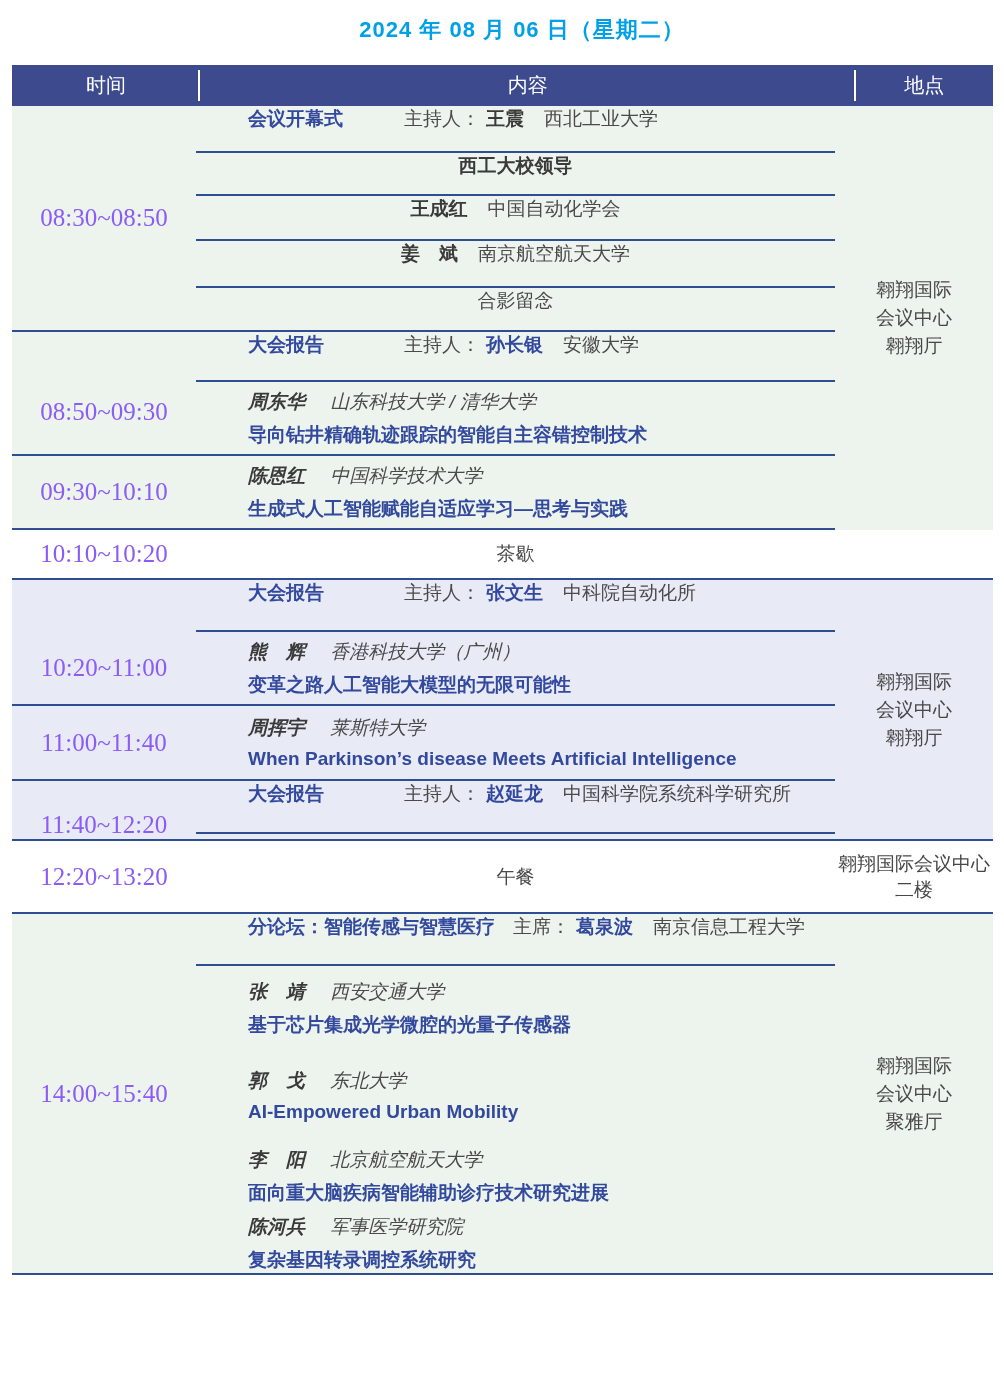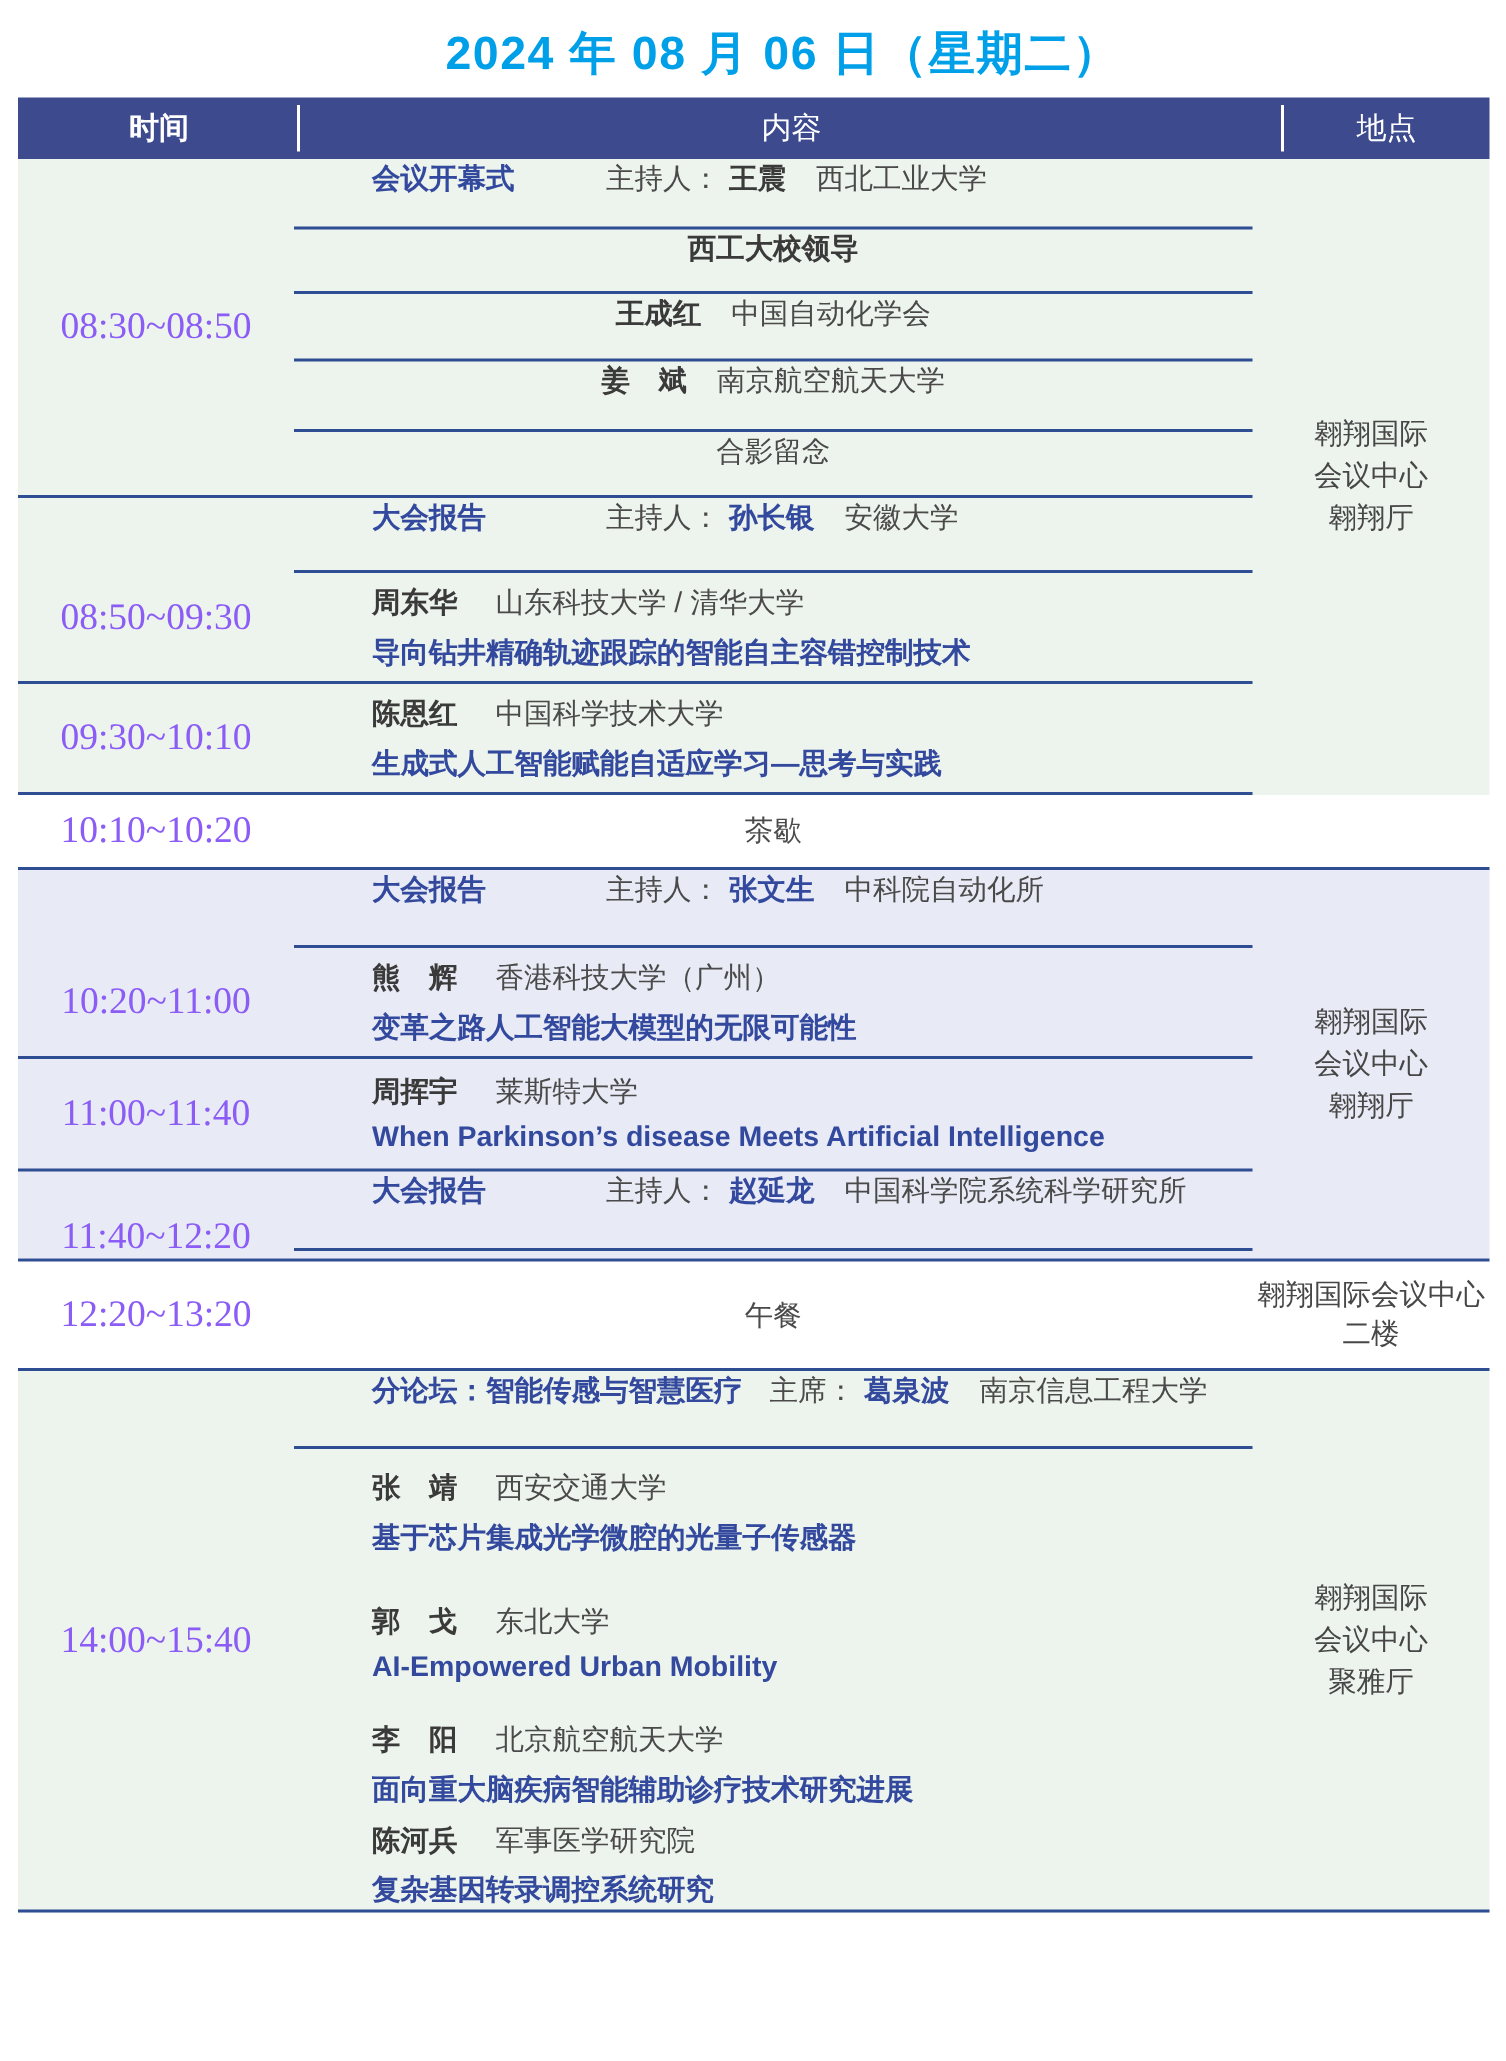--- a/index.html
+++ b/index.html
@@ -1,24 +1,24 @@
 <!DOCTYPE html>
 <html><head>
 <meta charset="utf-8">
 <style>
   html,body{margin:0;padding:0;background:#fff;}
   body{width:1004px;font-family:"Liberation Sans","DejaVu Sans",sans-serif;}
   .page{width:1004px;height:1374px;background:#ffffff;overflow:hidden;position:relative;}
-  .title{margin:0;padding-top:15px;height:50px;text-align:center;font-size:31px;font-weight:bold;
+  .title{margin:0;padding-top:15px;height:50px;text-align:center;font-size:22px;font-weight:bold;
          color:#00a0e9;letter-spacing:1px;padding-left:40px;}
   .table{margin-left:12px;width:981px;}
   
   .header-row{display:flex;height:41px;background:#3d4b8e;color:#ffffff;font-size:20px;}
   .hcell{display:flex;align-items:center;justify-content:center;position:relative;box-sizing:border-box;}
-  .h-time{width:216px;font-weight:bold;}.h-content{width:754px;}.h-loc{width:158px;}
+  .h-time{width:216px;}.h-content{width:754px;}.h-loc{width:158px;}
   .h-time::after,.h-content::after{content:"";position:absolute;right:0;top:5px;bottom:5px;width:2px;background:#ffffff;}
   
   .section{display:flex;}
   .bg-green{background:#edf3ed;}
   .bg-purple{background:#e8eaf5;}
   .left{width:823px;}
   .loc{width:158px;display:flex;flex-direction:column;justify-content:center;align-items:center;
        font-size:19px;line-height:28px;color:#474747;text-align:center;}
   .group{display:flex;}
   .time{width:184px;display:flex;align-items:center;justify-content:center;
@@ -30,21 +30,21 @@
   
   .row{display:flex;align-items:flex-start;font-size:19px;color:#4a4a4a;box-sizing:border-box;}
   .center{justify-content:center;}
   .pl{padding-left:52px;}
   .b{font-weight:bold;color:#3a3a3a;}
   .blue{color:#32499e;font-weight:bold;}
   .lbl{width:156px;flex:none;}
   .org{margin-left:20px;}
   .hn{margin-left:6px;}
   .talk{display:flex;flex-direction:column;justify-content:center;padding-left:52px;box-sizing:border-box;}
-  .talk .line1{font-size:19px;color:#4a4a4a;}
+  .talk .line1{font-size:19px;color:#4a4a4a;font-style:italic;}
   .talk .line2{margin-top:7px;font-size:19px;}
   .mh45{min-height:45px;}.mh41{min-height:41px;}.mh43{min-height:43px;}.mh42{min-height:42px;}
   .mh48{min-height:48px;}.mh72{min-height:72px;}.mh50{min-height:50px;}.mh73{min-height:73px;}
   .mh51{min-height:51px;}.mh88{min-height:88px;}.mh85{min-height:85px;}.mh75{min-height:75px;}.mh56{min-height:56px;}
   
   .simple{display:flex;background:#ffffff;}
   .tea{height:48px;border-bottom:2px solid #2f4d92;}
   .lunch{height:71px;border-top:2px solid #2f4d92;border-bottom:2px solid #2f4d92;}
   .simple .mid{width:639px;display:flex;align-items:center;justify-content:center;font-size:19px;color:#4a4a4a;}
   .simple .loc{line-height:26px;}

